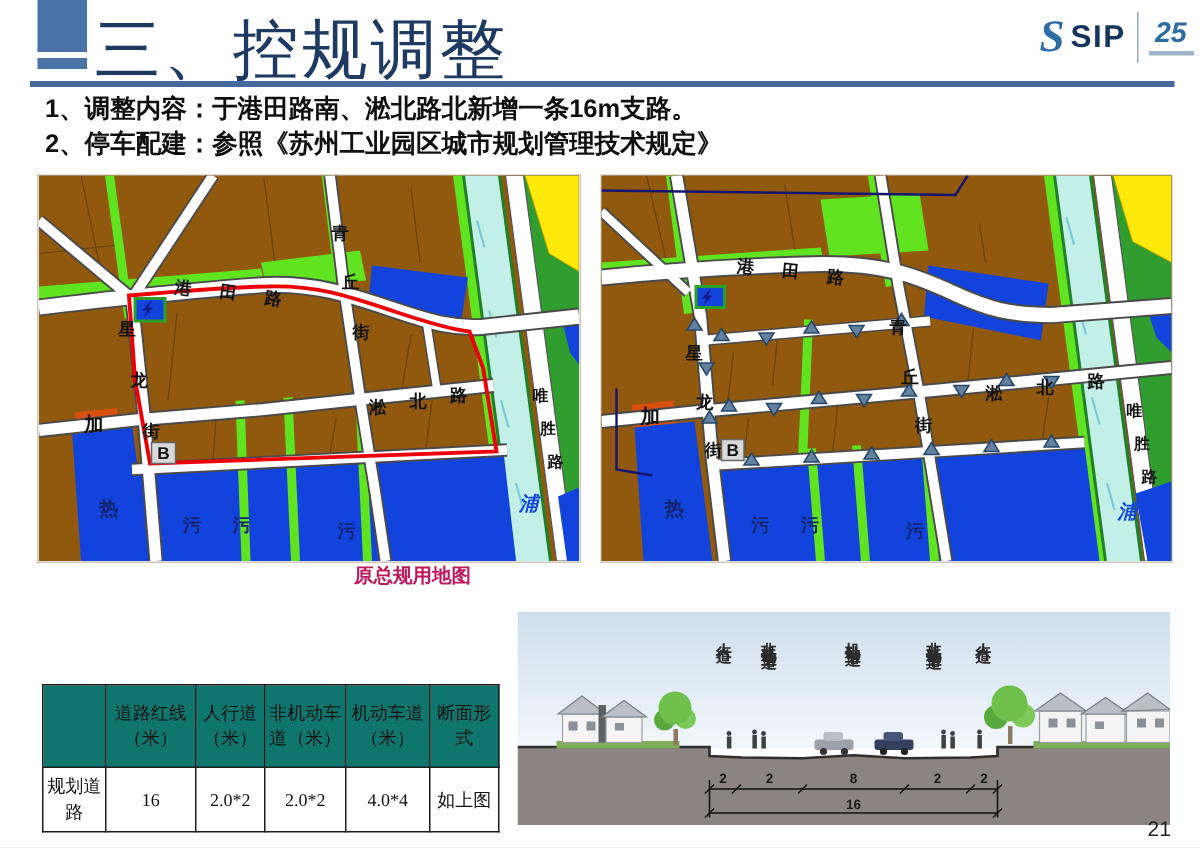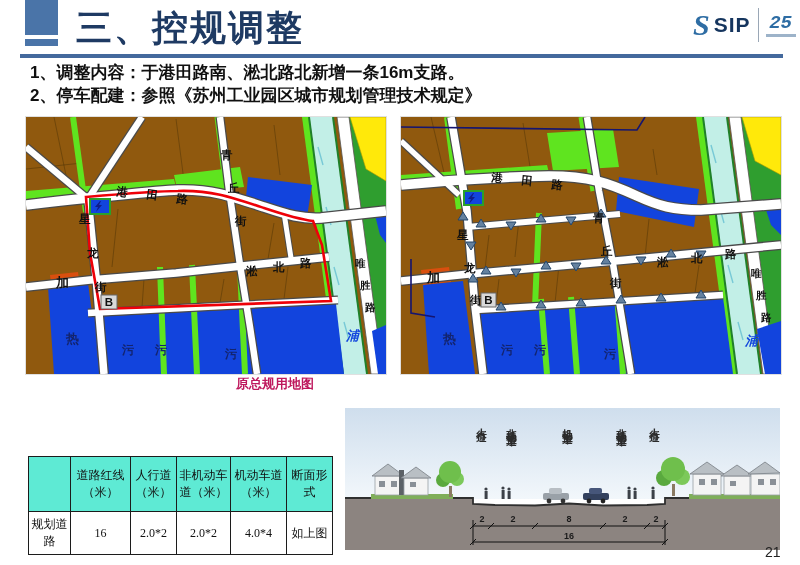--- a/index.html
+++ b/index.html
@@ -1,45 +1,45 @@
 <!DOCTYPE html>
 <html><head>
 <meta charset="utf-8">
 <style>
   html,body{margin:0;padding:0;background:#e9e9e9;}
   .slide{position:relative;width:800px;height:565px;background:#fff;overflow:hidden;
          font-family:"Liberation Sans","DejaVu Sans",sans-serif;}
   
   .hdr-deco{position:absolute;left:25px;top:0;width:33px;height:46px;
             background:linear-gradient(#4a74a8 0 35px,#ffffff 35px 39px,#4a74a8 39px 46px);}
-  .title{position:absolute;left:76px;top:4px;font-size:36px;font-weight:700;color:#1e3a63;letter-spacing:2px;}
+  .title{position:absolute;left:63px;top:4px;font-size:44px;font-weight:400;color:#1e3a63;letter-spacing:2px;}
   .rule{position:absolute;left:20px;top:54px;width:763px;height:4px;background:#44699d;}
   .logo{position:absolute;left:693px;top:8px;display:flex;align-items:center;gap:4px;}
   .logo-glyph{font-size:30px;font-weight:800;font-style:italic;color:#2e6da4;font-family:"Liberation Serif",serif;}
   .logo-text{font-size:21px;font-weight:700;color:#15355e;letter-spacing:1px;}
   .logo-div{width:1px;height:34px;background:#9aa7b6;margin:0 3px;}
   .logo-anniv{display:flex;flex-direction:column;align-items:center;}
-  .logo-25{font-size:19px;font-weight:800;font-style:italic;color:#2e6da4;line-height:18px;font-family:Liberation Mono, monospace;}
+  .logo-25{font-size:19px;font-weight:800;font-style:italic;color:#2e6da4;line-height:18px;}
   .logo-fineprint{width:30px;height:3px;background:#9db3c9;margin-top:2px;}
   
   .bullets{position:absolute;left:30px;top:61px;font-size:17px;font-weight:600;color:#101010;line-height:23px;}
   
   .map{position:absolute;border:1px solid #e0e0e0;background:#90590e;}
   .map text{font-family:"Liberation Sans","DejaVu Sans",sans-serif;}
   .mlab{font-size:11.5px;font-weight:700;fill:#111;}
   .mlab-blue{font-size:12px;font-weight:700;fill:#13246e;}
   .caption{position:absolute;top:375px;font-size:13px;font-weight:700;color:#be185d;}
   
   .note{position:absolute;left:28px;top:405px;width:320px;font-size:14.5px;line-height:1.5;
         font-family:"Liberation Serif","DejaVu Serif",serif;color:#111;}
   .note b{font-family:"Liberation Sans",sans-serif;font-size:15.5px;}
   table.spec{position:absolute;left:28px;top:456px;border-collapse:collapse;
              font-family:"Liberation Serif","DejaVu Serif",serif;font-size:12px;color:#111;table-layout:fixed;}
   table.spec th,table.spec td{border:1.6px solid #1c1c1c;text-align:center;vertical-align:middle;padding:2px 1px;font-weight:400;}
-  table.spec th{background:#5eead4;height:50px;text-align:center;}
+  table.spec th{background:#0f766e;height:50px;text-align:center;}
   table.spec td{height:38px;}
   
   .xsec{position:absolute;left:345px;top:408px;}
   .vlab{writing-mode:vertical-rl;text-orientation:upright;font-size:10.5px;fill:#2b2b2b;letter-spacing:2px;font-weight:600;}
   .dim{font-size:9px;fill:#1a1a1a;font-weight:600;}
   .pagenum{position:absolute;left:765px;top:544px;font-size:14px;color:#222;}
 </style>
 </head>
 <body>
 

